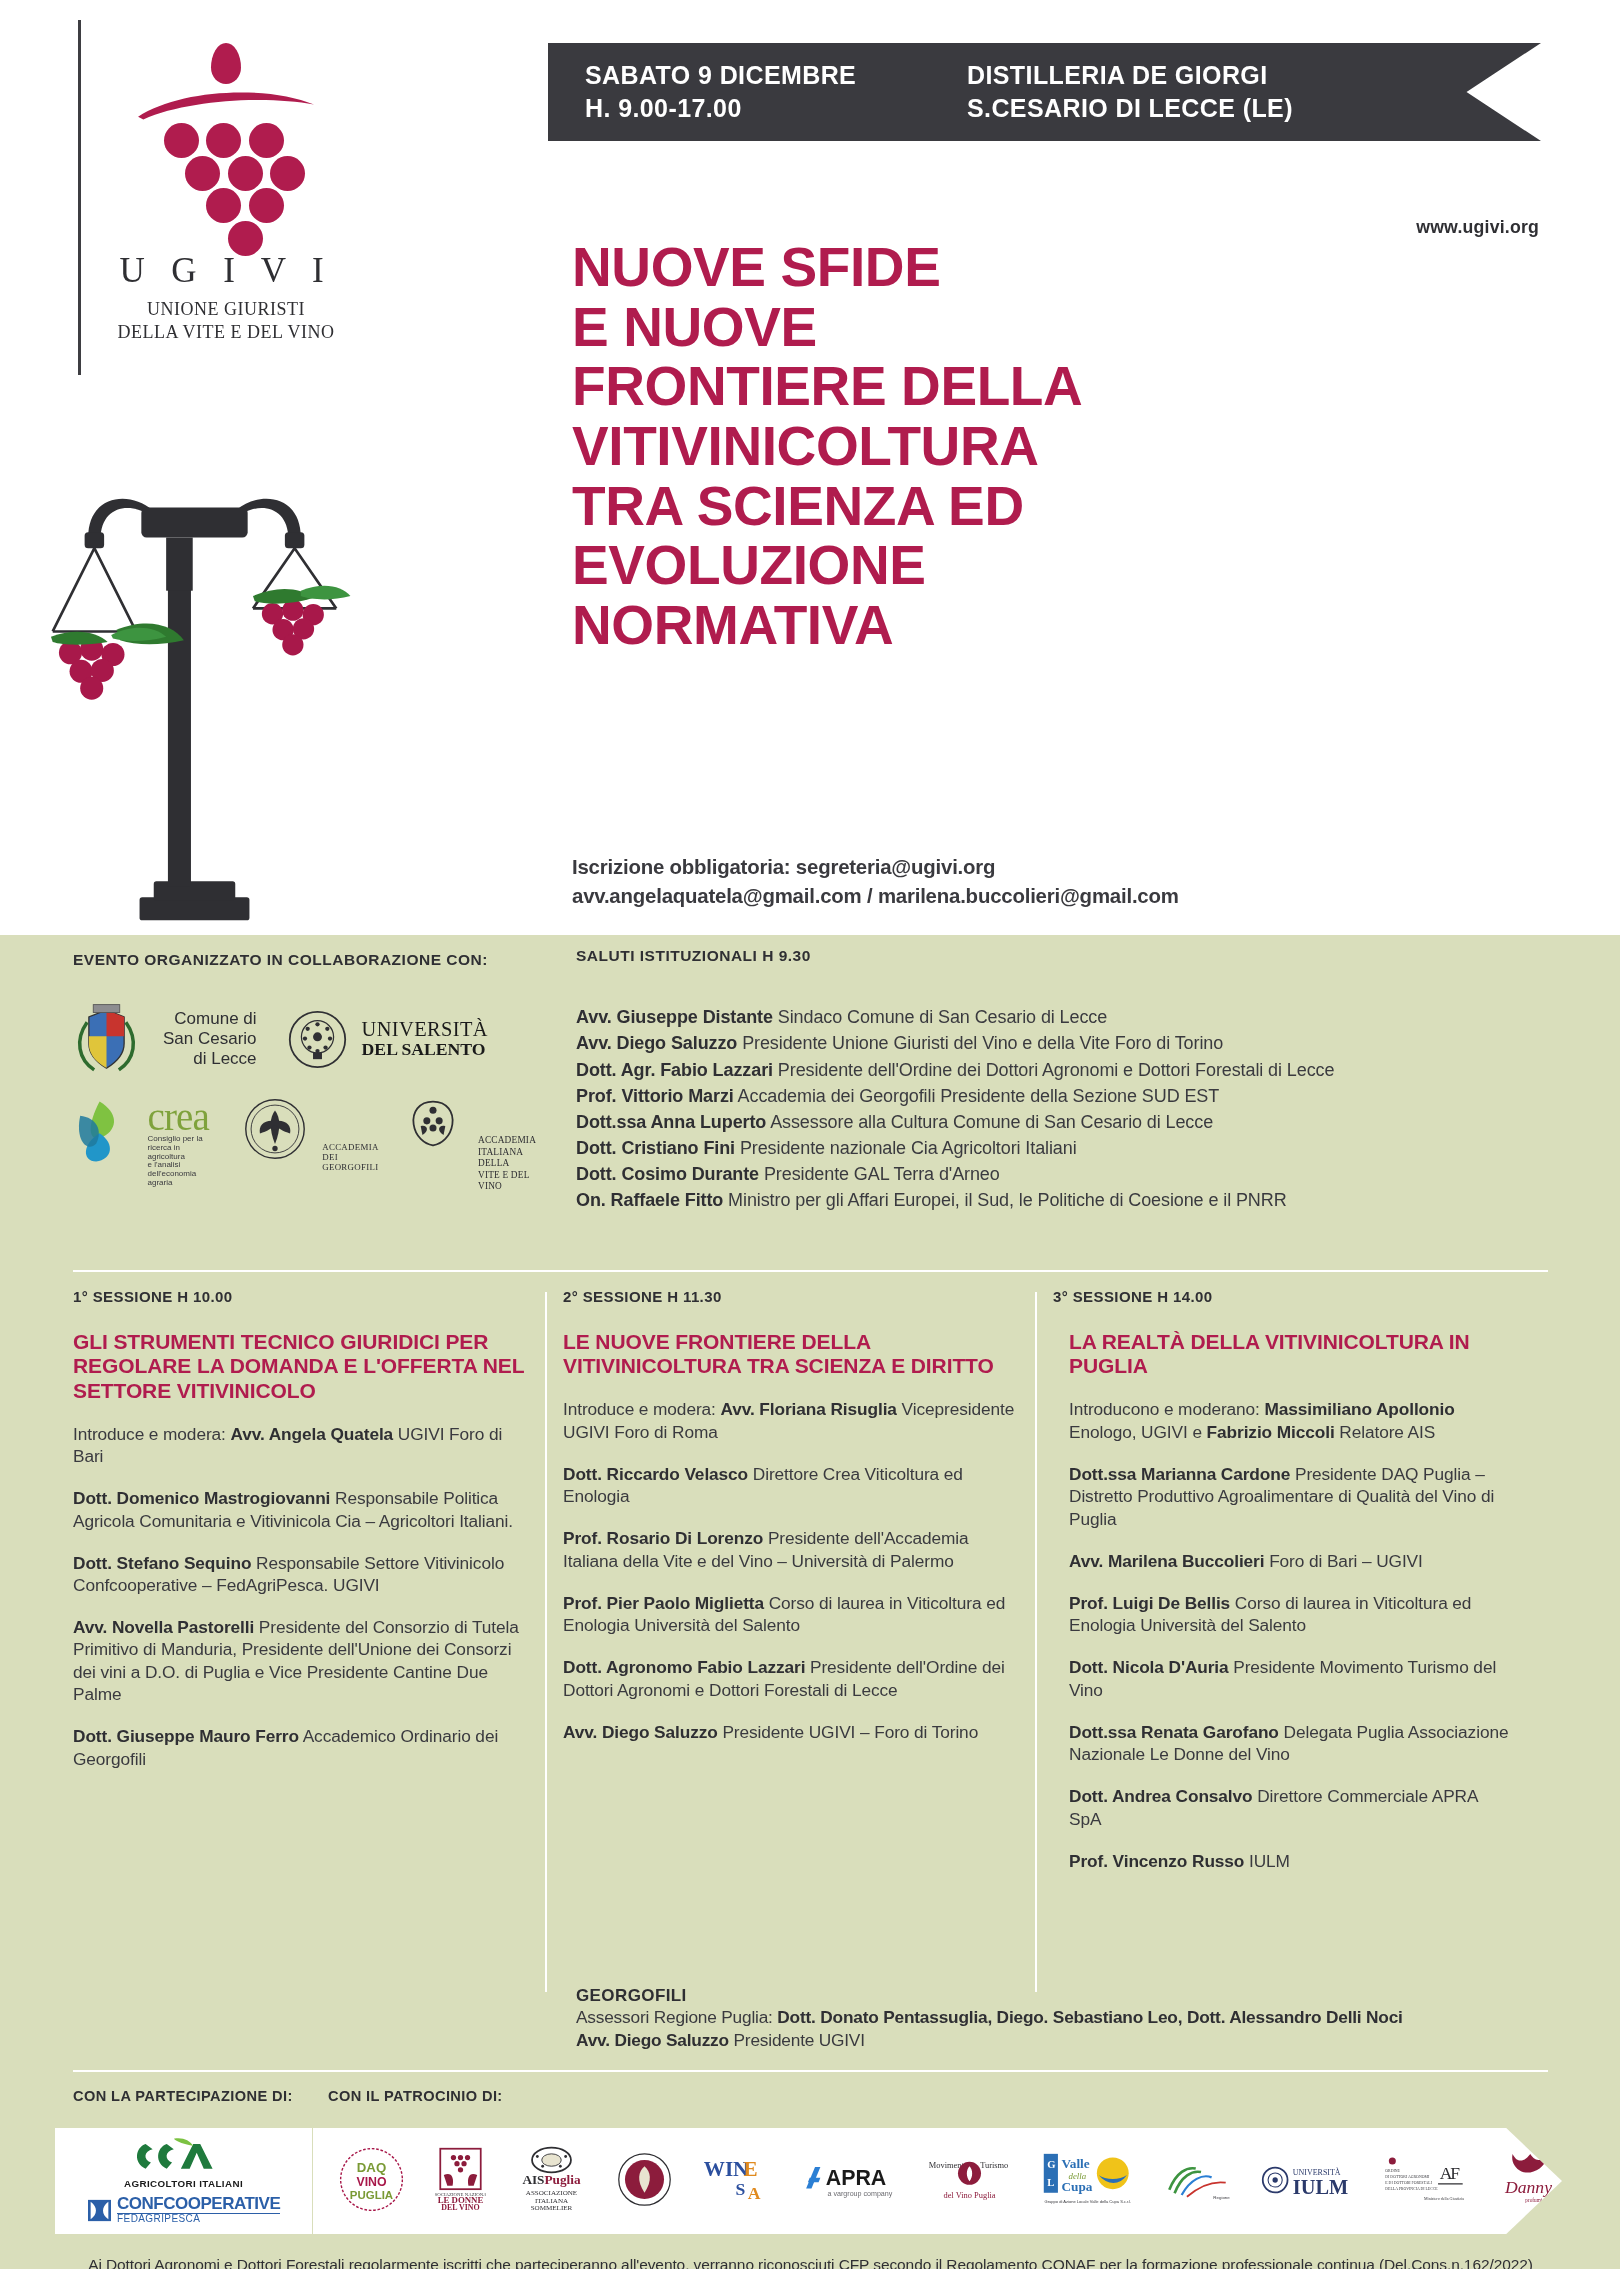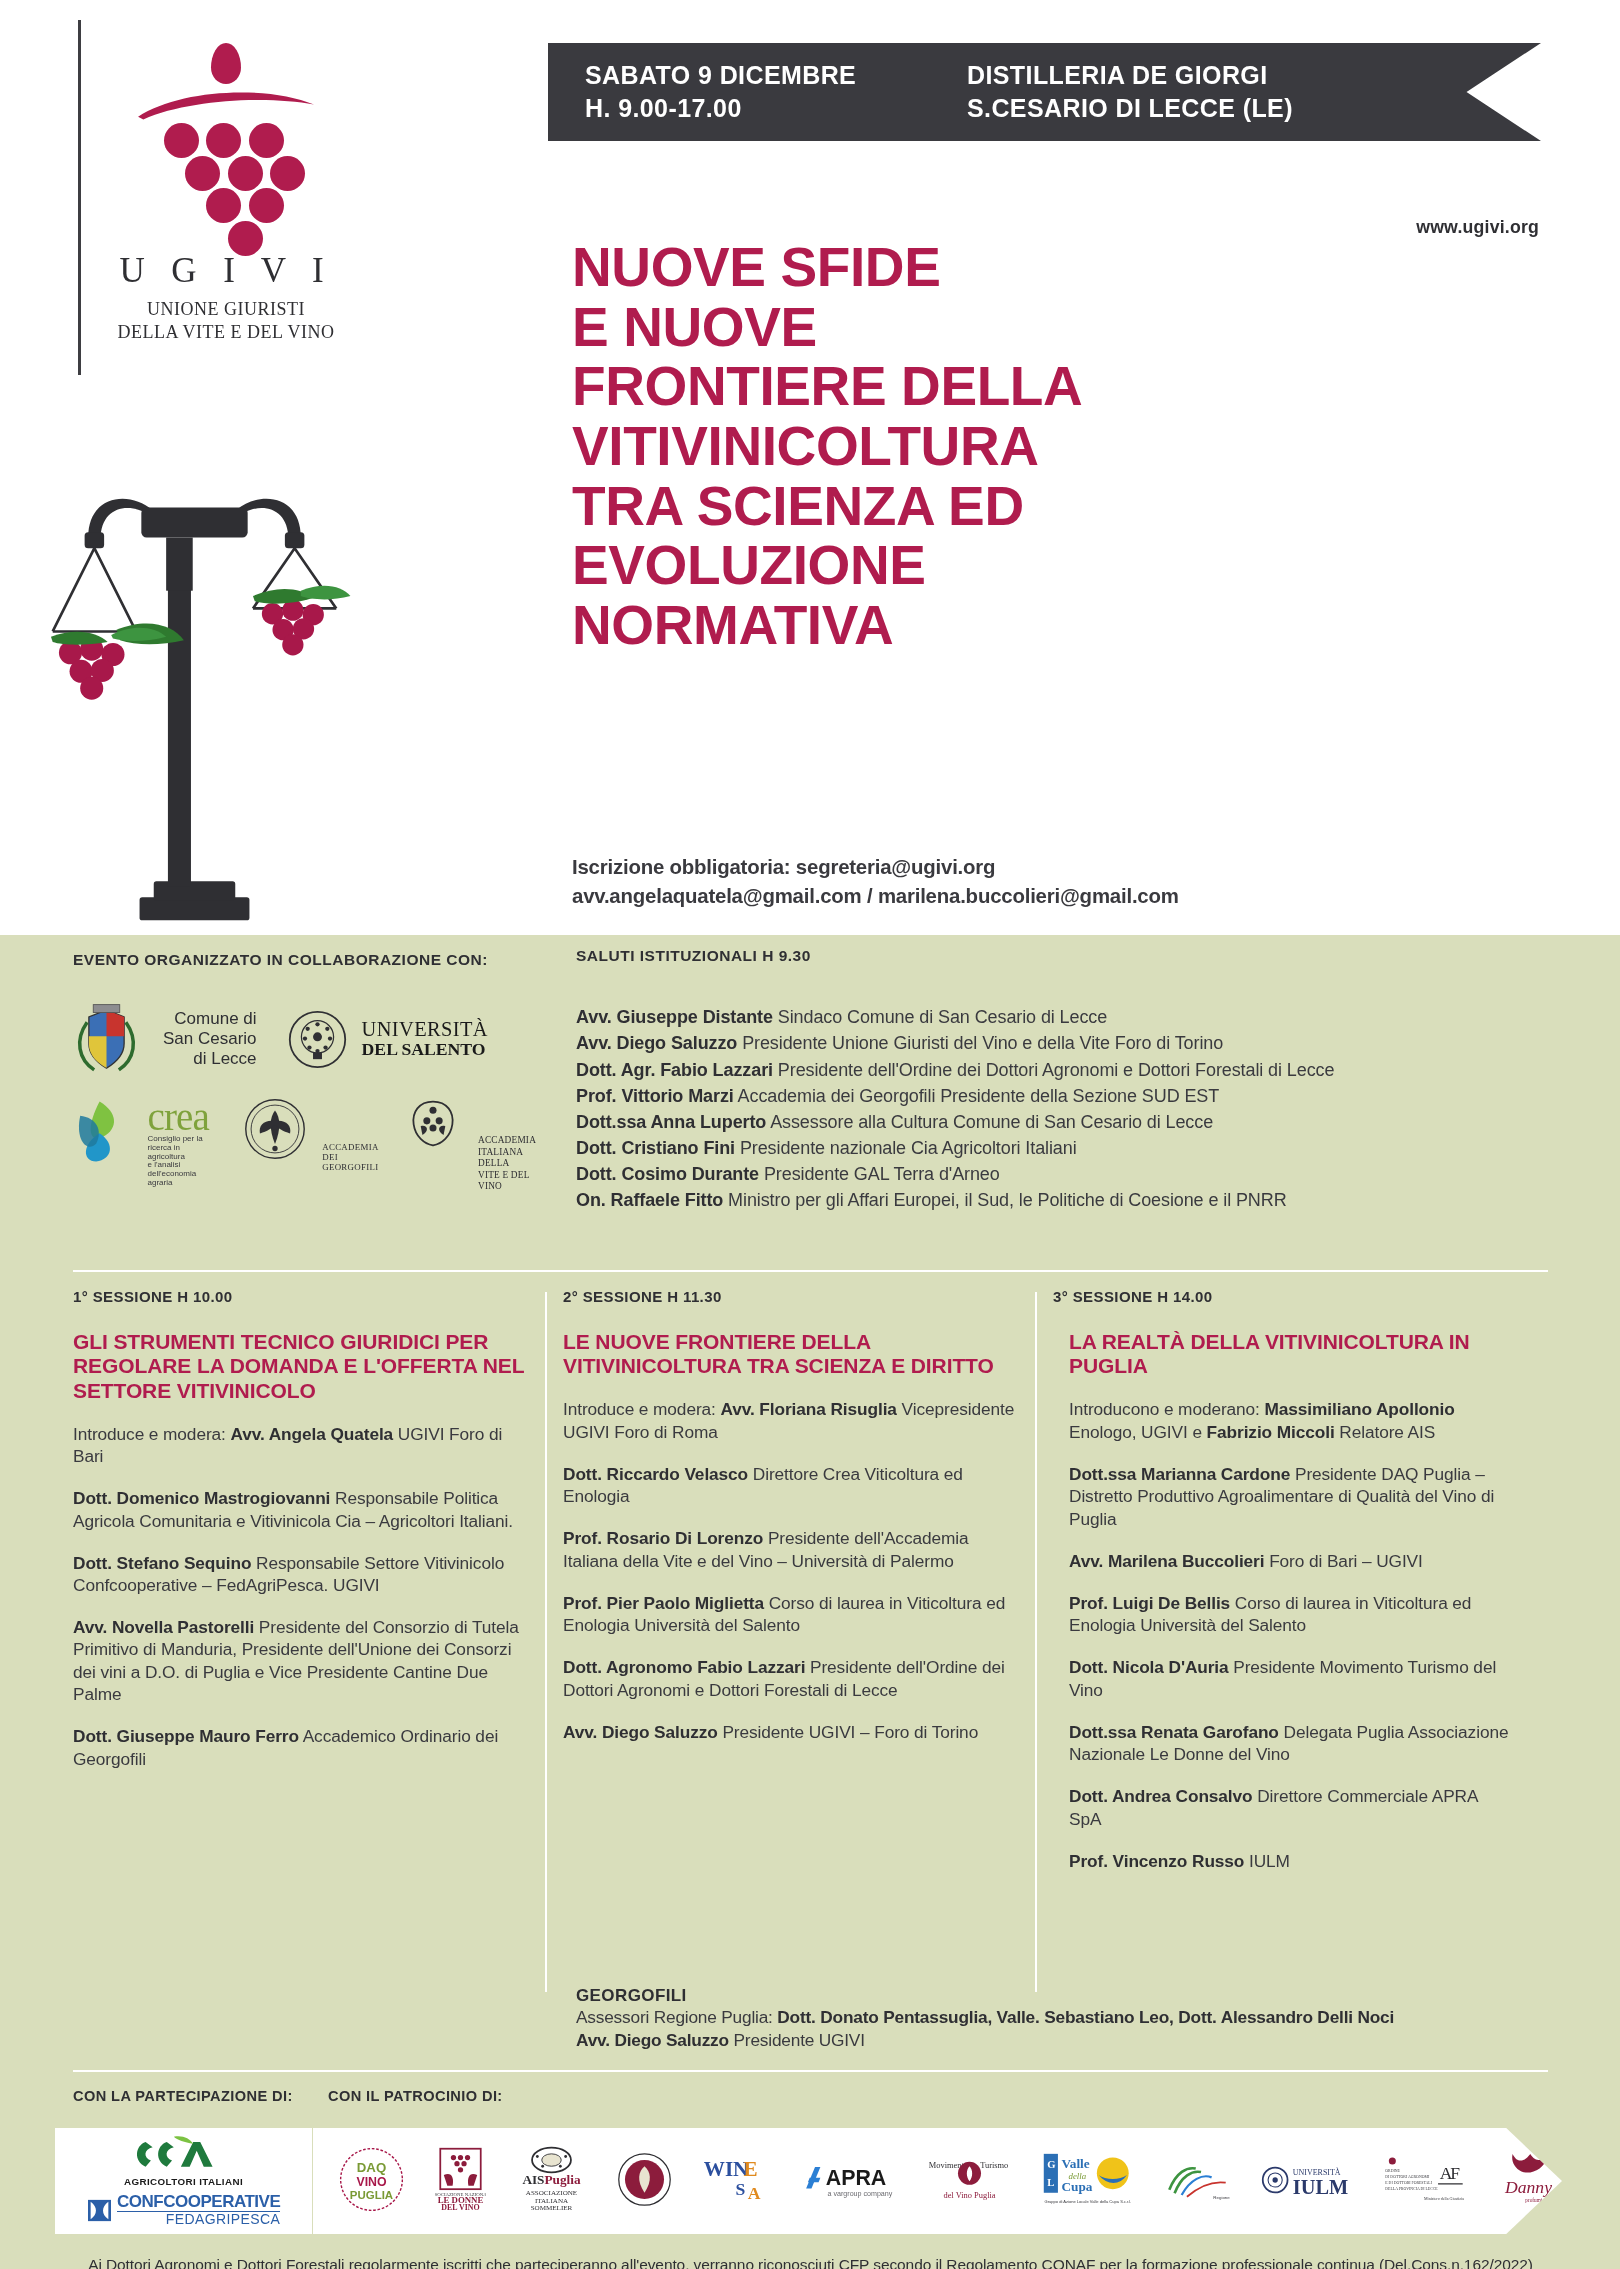--- a/index.html
+++ b/index.html
@@ -373,21 +373,21 @@
             <div class="entry"><b>Dott.ssa Renata Garofano</b><span> Delegata Puglia Associazione Nazionale Le Donne del Vino</span></div>
             <div class="entry"><b>Dott. Andrea Consalvo</b><span> Direttore Commerciale APRA SpA</span></div>
             <div class="entry"><b>Prof. Vincenzo Russo</b><span> IULM</span></div>
           </div>
       </div>
     </div>
 
     <div class="concl">
       <div class="head">GEORGOFILI</div>
       <div class="line">
-        <span>Assessori Regione Puglia: </span><b>Dott. Donato Pentassuglia, Valle. Sebastiano Leo, Dott. Alessandro Delli Noci</b>
+        <span>Assessori Regione Puglia: </span><b>Dott. Donato Pentassuglia, Diego. Sebastiano Leo, Dott. Alessandro Delli Noci</b>
       </div>
       <div class="line">
         <b>Avv. Diego Saluzzo</b><span> Presidente UGIVI</span>
       </div>
     </div>
 
     <div class="hr-bot"></div>
 
     <div class="foot-labels">
       <span style="left:73px;">CON LA PARTECIPAZIONE DI:</span>
@@ -405,21 +405,21 @@
           </svg>
           <div style="font-size:9.8px; font-weight:bold; color:#1a1a1a; letter-spacing:0.4px; margin-top:0.9px;">AGRICOLTORI  ITALIANI</div>
         </div>
         <div style="display:flex; align-items:center; gap:5.3px;">
           <svg width="25" height="23" viewBox="0 0 28 26">
             <rect x="1" y="1" width="26" height="24" fill="#2b5fa8"></rect>
             <path d="M4 3 C 12 9, 12 17, 4 23 Z M24 3 C 16 9, 16 17, 24 23 Z" fill="#fff"></path>
           </svg>
           <div style="line-height:1.05;">
             <div style="font-size:17px; font-weight:bold; color:#2b5fa8; letter-spacing:-0.5px;">CONFCOOPERATIVE</div>
-            <div style="font-size:14px; color:#2b5fa8; text-align:right; border-top:0.9px solid #2b5fa8; letter-spacing:0.4px;">FEDAGRIPESCA</div>
+            <div style="font-size:10px; color:#2b5fa8; text-align:left; border-top:0.9px solid #2b5fa8; letter-spacing:0.4px;">FEDAGRIPESCA</div>
           </div>
         </div>
       </div>
 
       <div class="sp-right">
 
         <div class="sp">
           <svg width="67" height="67" viewBox="0 0 76 76">
             <circle cx="38" cy="38" r="35" fill="none" stroke="#a8184a" stroke-width="1.6" stroke-dasharray="3 2"></circle>
             <text x="38" y="30" font-family="Liberation Sans" font-size="15" font-weight="bold" fill="#7a9a35" text-anchor="middle">DAQ</text>

